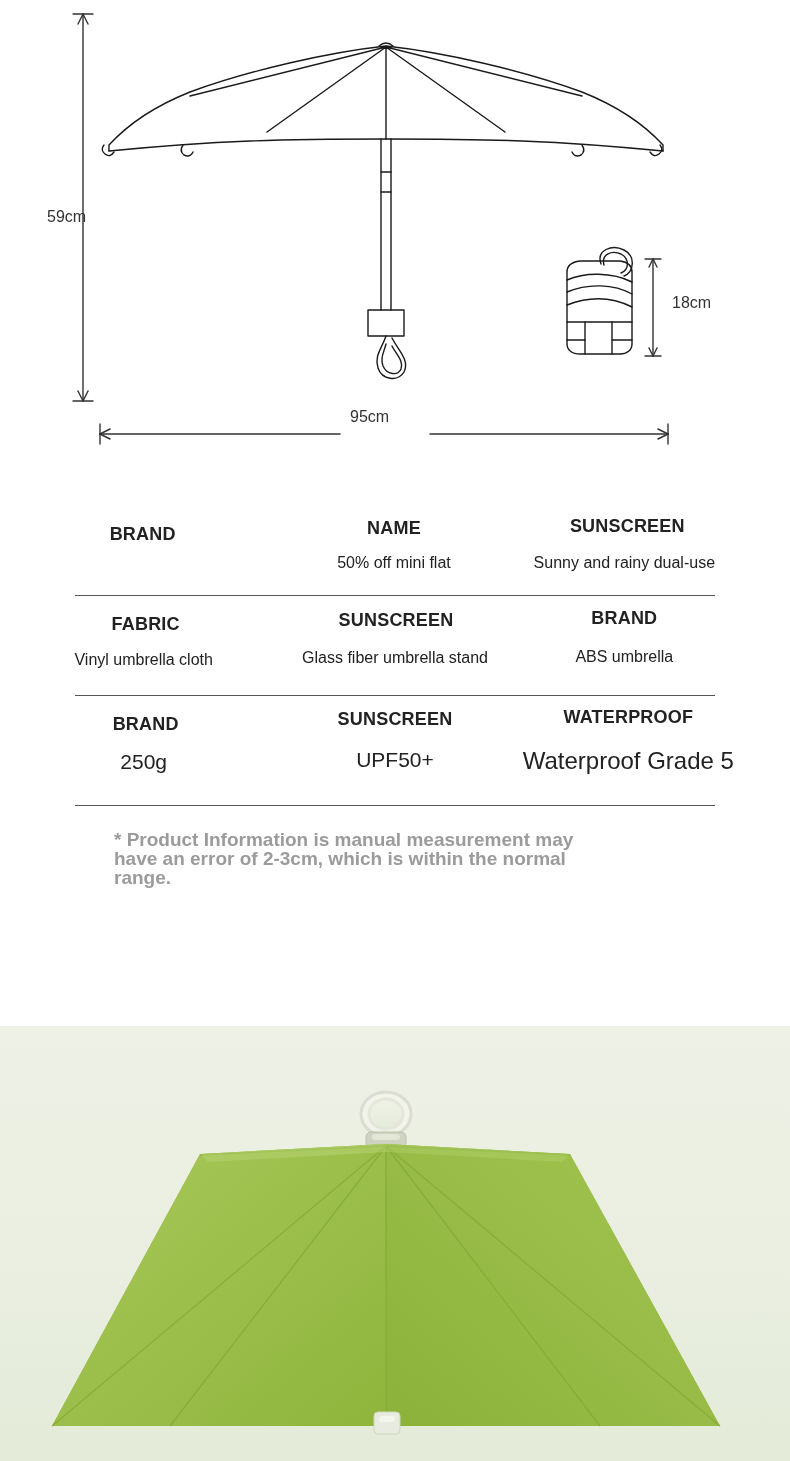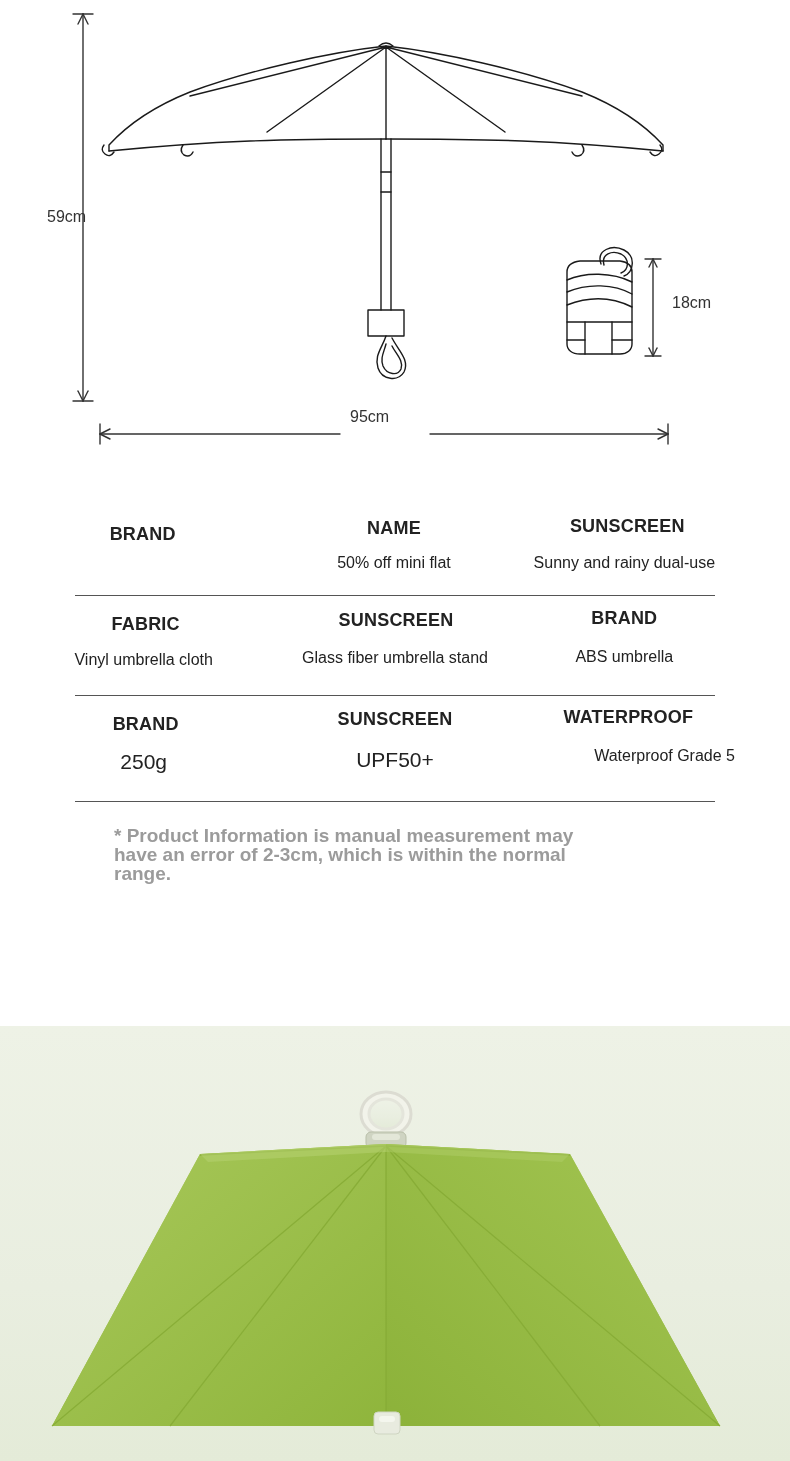--- a/index.html
+++ b/index.html
@@ -100,21 +100,21 @@
   .row2 .c3 .k { transform: translate(16px, -6px); }
   .row2 .c3 .v { transform: translate(16px, 1px); }
   .row2 { margin-bottom: 30px; }
 
   .row3 { padding-top: 18px; }
   .row3 .c1 .k { transform: translate(-36px, 0px); }
   .row3 .c1 .v { transform: translate(-38px, 3px); font-size: 21px; }
   .row3 .c2 .k { transform: translate(0px, -5px); }
   .row3 .c2 .v { transform: translate(0px, 1px); font-size: 21px; }
   .row3 .c3 .k { transform: translate(20px, -7px); }
-  .row3 .c3 .v { transform: translate(20px, 0px); font-size: 16px; text-align: right; }
+  .row3 .c3 .v { transform: translate(20px, 0px); font-size: 24px; }
   .row3 { margin-bottom: 30px; }
 
   .note {
     width: 500px;
     margin: 24px auto 0 114px;
     color: #9b9b9b;
     font-size: 19px;
     font-weight: bold;
     line-height: 19px;
   }

